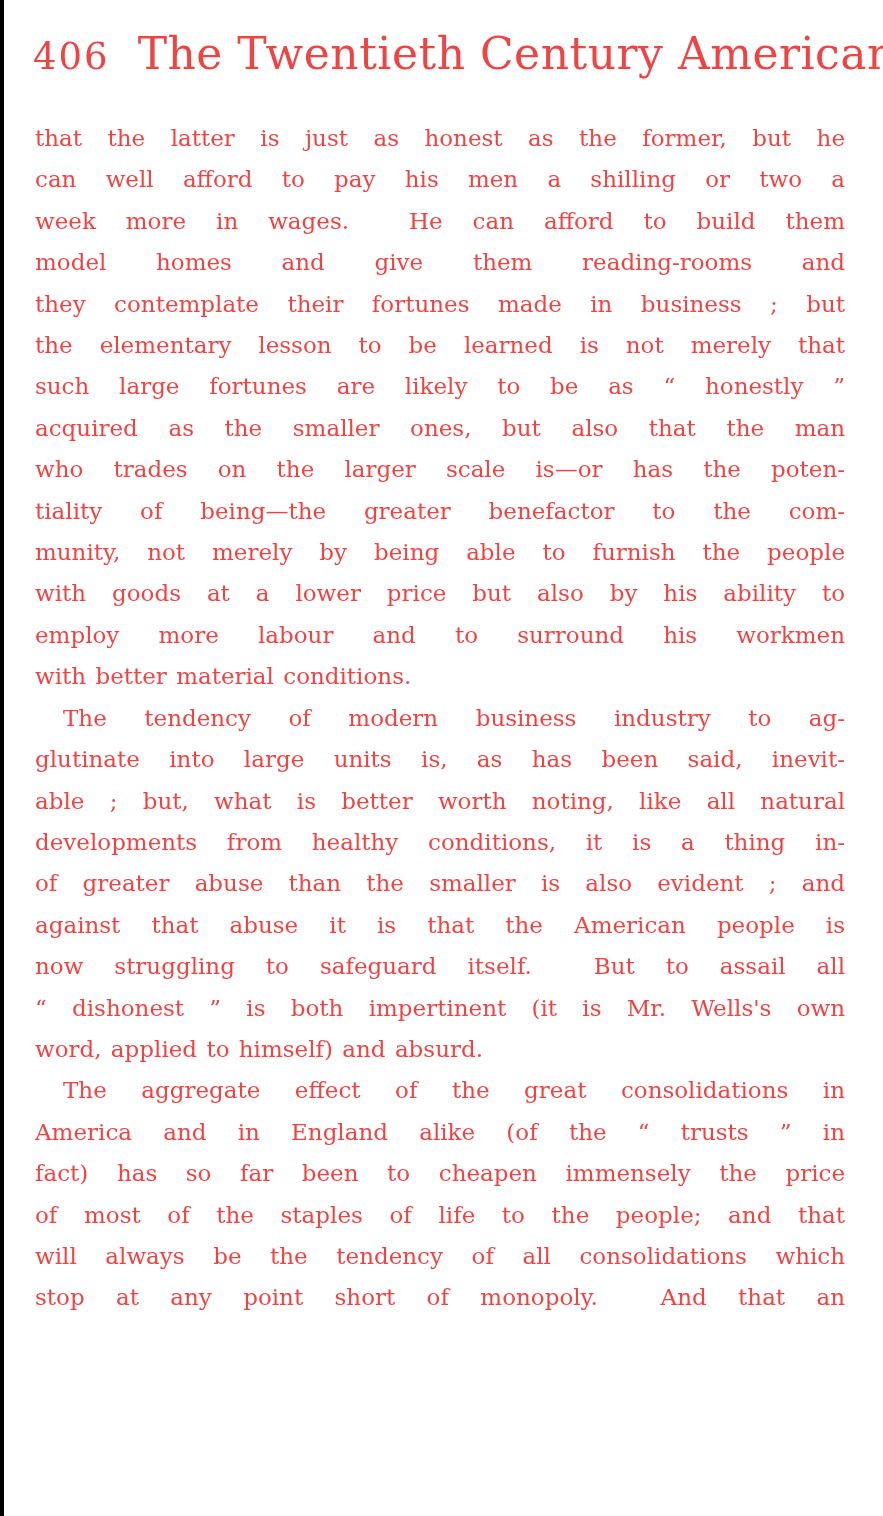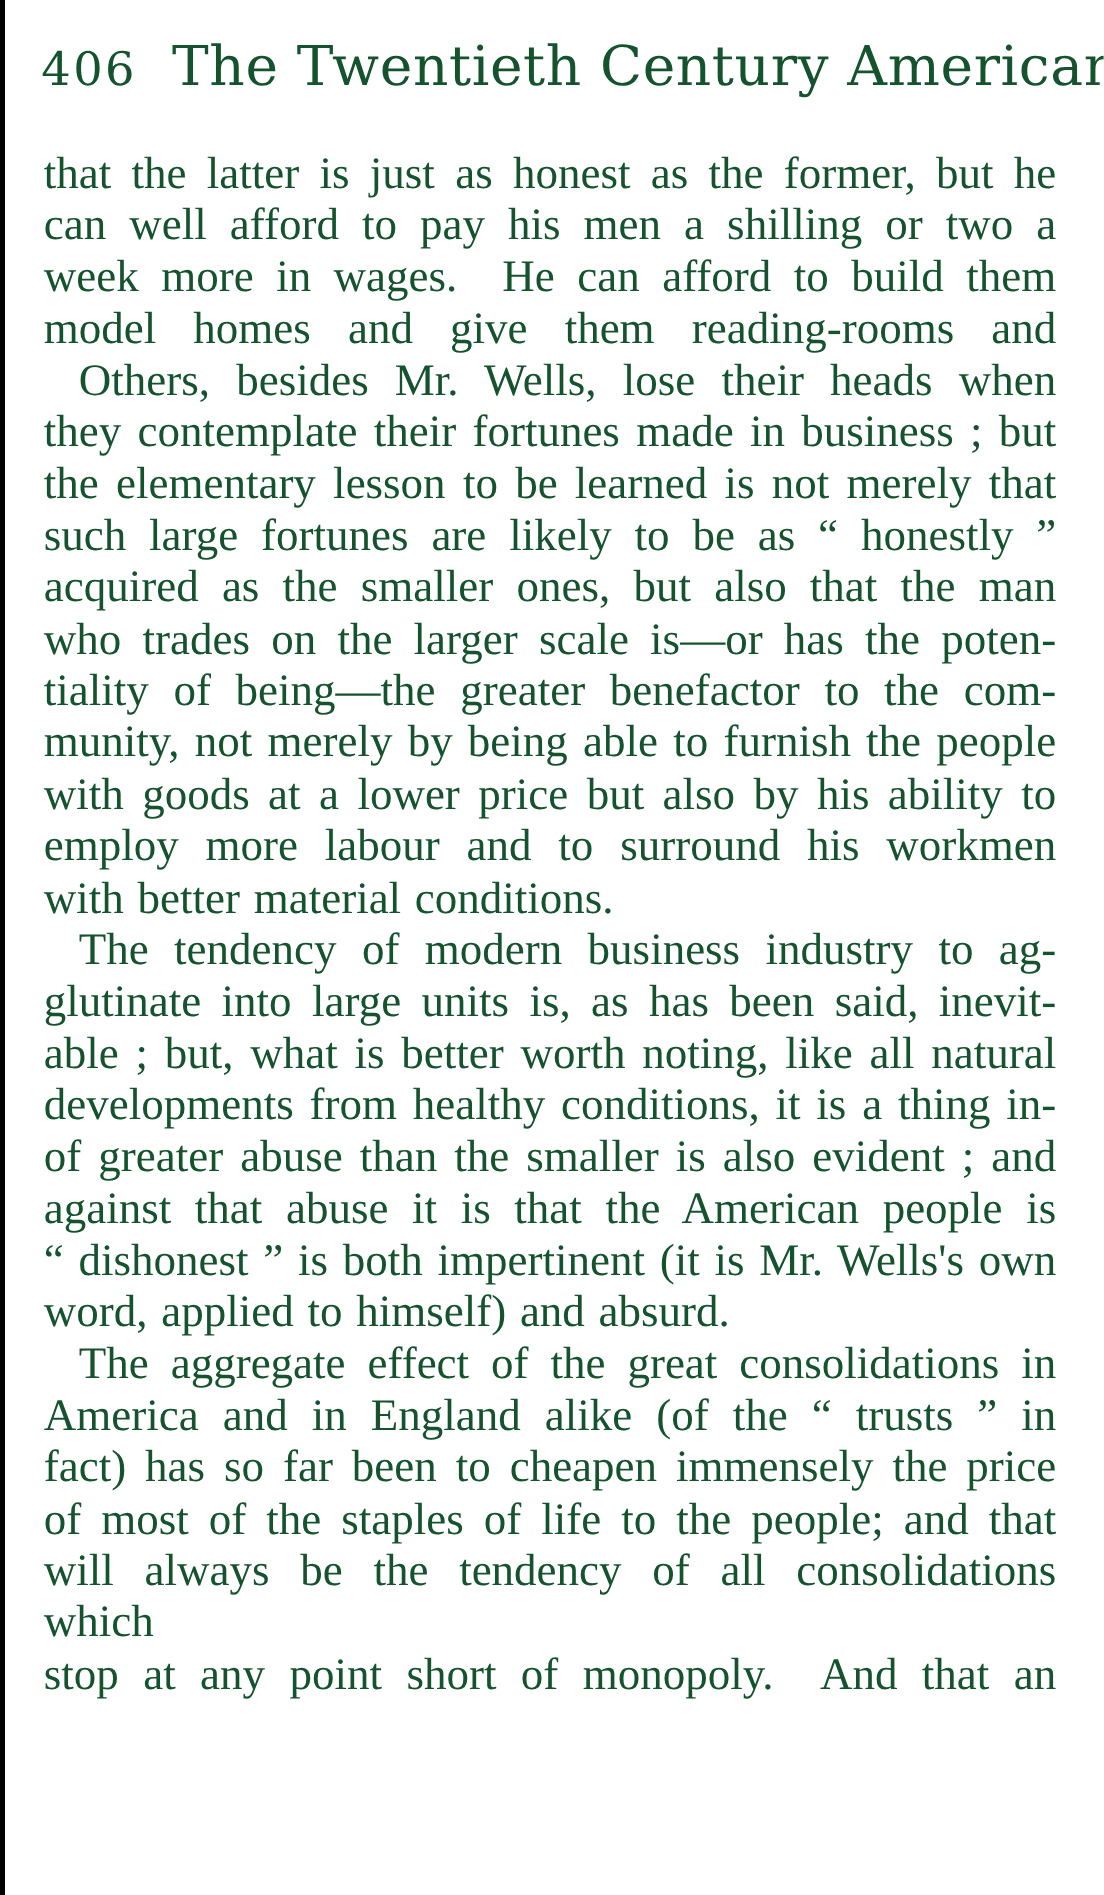--- a/index.html
+++ b/index.html
@@ -5,21 +5,21 @@
   html, body {
     margin: 0;
     padding: 0;
     background: #ffffff;
   }
   .page {
     position: relative;
     width: 883px;
     height: 1516px;
     background: #ffffff;
-    color: #14532d;
+    color: #ef4444;
     font-family: "DejaVu Serif", "Liberation Serif", serif;
     overflow: hidden;
   }
   .scan-edge {
     position: absolute;
     left: 0;
     top: 0;
     width: 4px;
     height: 100%;
     background: #000000;
@@ -41,24 +41,23 @@
   .running-title {
     font-size: 44px;
     margin-left: 28px;
     letter-spacing: 0.5px;
   }
   .body-text {
     position: absolute;
     top: 118px;
     left: 35px;
     width: 810px;
-    font-size: 36px;
+    font-size: 23px;
     line-height: 41.4px;
     word-spacing: 2px;
-    font-family: Liberation Serif, serif;
   }
   .line {
     text-align: justify;
     text-align-last: justify;
     white-space: pre-wrap;
   }
   .line.last-left {
     text-align-last: left;
   }
   .line.indent {
@@ -72,37 +71,37 @@
   <div class="scan-edge"></div>
   <div class="header">
     <span class="page-number">406</span>
     <span class="running-title">The Twentieth Century American</span>
   </div>
   <div class="body-text" id="body-text">
       <div class="line">that the latter is just as honest as the former, but he</div>
       <div class="line">can well afford to pay his men a shilling or two a</div>
       <div class="line">week more in wages.&nbsp; He can afford to build them</div>
       <div class="line">model homes and give them reading-rooms and</div>
-      <div class="line indent">Others, besides Mr. Wells, lose their heads when</div>
       <div class="line">they contemplate their fortunes made in business ; but</div>
       <div class="line">the elementary lesson to be learned is not merely that</div>
       <div class="line">such large fortunes are likely to be as “ honestly ”</div>
       <div class="line">acquired as the smaller ones, but also that the man</div>
       <div class="line">who trades on the larger scale is—or has the poten-</div>
       <div class="line">tiality of being—the greater benefactor to the com-</div>
       <div class="line">munity, not merely by being able to furnish the people</div>
       <div class="line">with goods at a lower price but also by his ability to</div>
       <div class="line">employ more labour and to surround his workmen</div>
       <div class="line last-left">with better material conditions.</div>
       <div class="line indent">The tendency of modern business industry to ag-</div>
       <div class="line">glutinate into large units is, as has been said, inevit-</div>
       <div class="line">able ; but, what is better worth noting, like all natural</div>
       <div class="line">developments from healthy conditions, it is a thing in-</div>
       <div class="line">of greater abuse than the smaller is also evident ; and</div>
       <div class="line">against that abuse it is that the American people is</div>
+      <div class="line">now struggling to safeguard itself.&nbsp; But to assail all</div>
       <div class="line">“ dishonest ” is both impertinent (it is Mr. Wells's own</div>
       <div class="line last-left">word, applied to himself) and absurd.</div>
       <div class="line indent">The aggregate effect of the great consolidations in</div>
       <div class="line">America and in England alike (of the “ trusts ” in</div>
       <div class="line">fact) has so far been to cheapen immensely the price</div>
       <div class="line">of most of the staples of life to the people; and that</div>
       <div class="line">will always be the tendency of all consolidations which</div>
       <div class="line">stop at any point short of monopoly.&nbsp; And that an</div>
     </div>
 </div>

